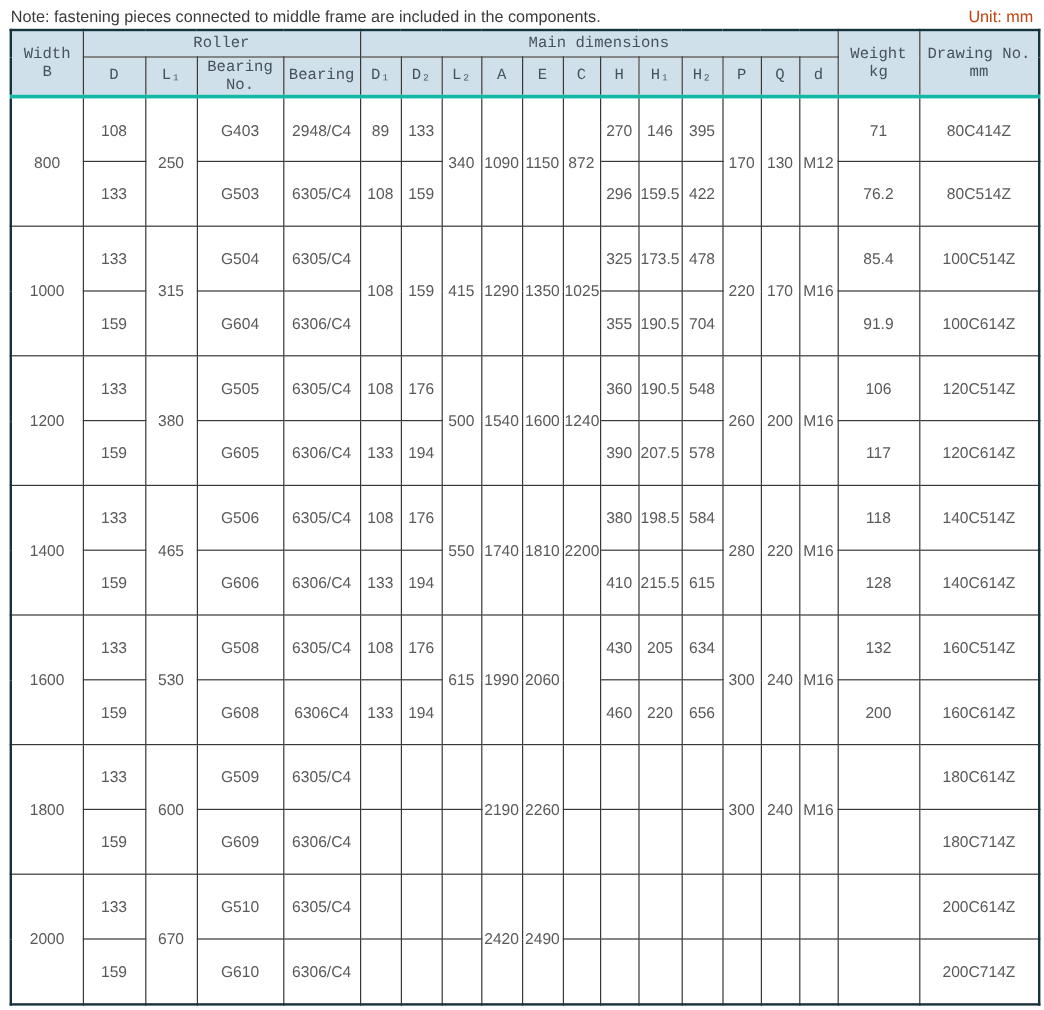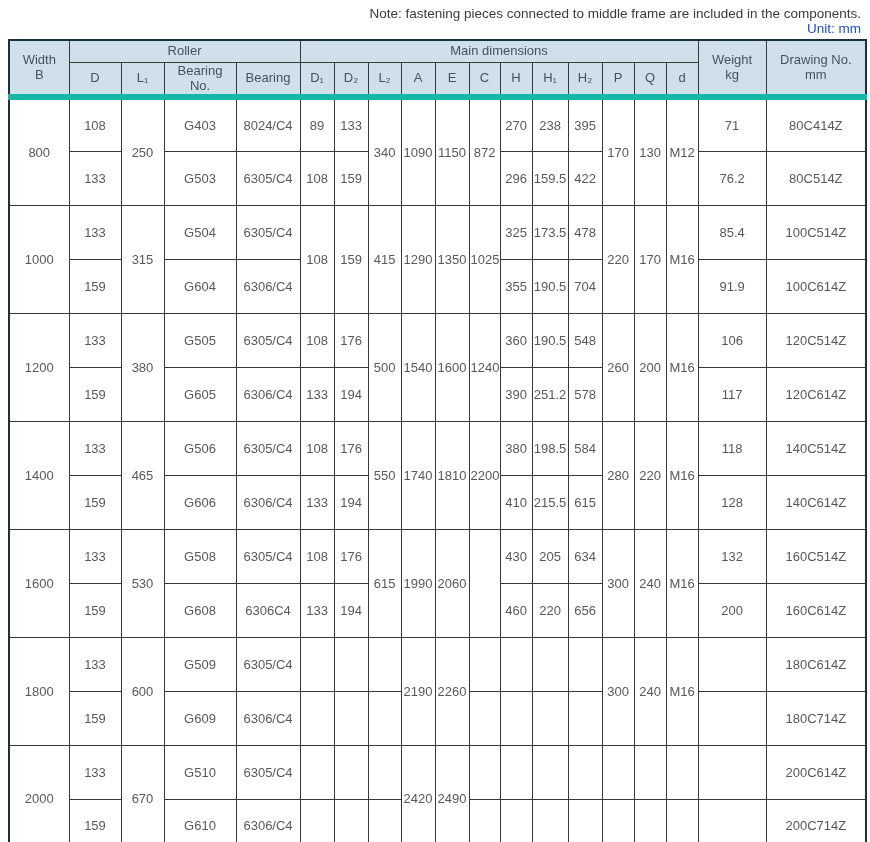--- a/index.html
+++ b/index.html
@@ -14,24 +14,23 @@
     box-sizing: border-box;
     background: #ffffff;
   }
   .topbar {
     display: flex;
     justify-content: space-between;
     align-items: flex-end;
     padding: 6px 9px 3px 9px;
     font-size: 13.5px;
     color: #3a3a3a;
-    flex-direction: column;
   }
   .topbar .unit {
-    color: #1d4ed8;
+    color: #c2410c;
   }
   table.spec {
     border-collapse: collapse;
     table-layout: fixed;
     width: 853px;
     margin: 0 8px;
     border: 2px solid #17313d;
   }
   table.spec th,
   table.spec td {
@@ -44,21 +43,21 @@
   }
   table.spec thead th {
     background: #cfe0ea;
     color: #46525b;
     font-size: 13px;
     line-height: 1.12;
     white-space: pre-line;
   }
   table.spec thead tr.group-row th { height: 21px; }
   table.spec thead tr.sub-row th { height: 31px; }
-  table.spec thead { border-bottom: 6px solid #14b8a6; }
+  table.spec thead { border-bottom: 3px solid #14b8a6; font-family: Liberation Mono, monospace; }
   table.spec tbody td {
     color: #595959;
     font-size: 13px;
     background: #ffffff;
     white-space: nowrap;
   }
   table.spec tbody tr { height: 54px; }
 </style>
 </head>
 <body>
@@ -121,29 +120,29 @@
           <th>Q</th>
           <th>d</th>
         </tr>
     </thead>
     <tbody id="table-body">
         <tr>
           <td rowspan="2">800</td>
           <td>108</td>
           <td rowspan="2">250</td>
           <td>G403</td>
-          <td>8024/C4</td>
+          <td>2948/C4</td>
           <td>89</td>
           <td>133</td>
           <td rowspan="2">340</td>
           <td rowspan="2">1090</td>
           <td rowspan="2">1150</td>
           <td rowspan="2">872</td>
           <td>270</td>
-          <td>238</td>
+          <td>146</td>
           <td>395</td>
           <td rowspan="2">170</td>
           <td rowspan="2">130</td>
           <td rowspan="2">M12</td>
           <td>71</td>
           <td>80C414Z</td>
         </tr>
         <tr>
           <td>133</td>
           <td>G503</td>
@@ -208,21 +207,21 @@
           <td>106</td>
           <td>120C514Z</td>
         </tr>
         <tr>
           <td>159</td>
           <td>G605</td>
           <td>6306/C4</td>
           <td>133</td>
           <td>194</td>
           <td>390</td>
-          <td>251.2</td>
+          <td>207.5</td>
           <td>578</td>
           <td>117</td>
           <td>120C614Z</td>
         </tr>
         <tr>
           <td rowspan="2">1400</td>
           <td>133</td>
           <td rowspan="2">465</td>
           <td>G506</td>
           <td>6305/C4</td>

